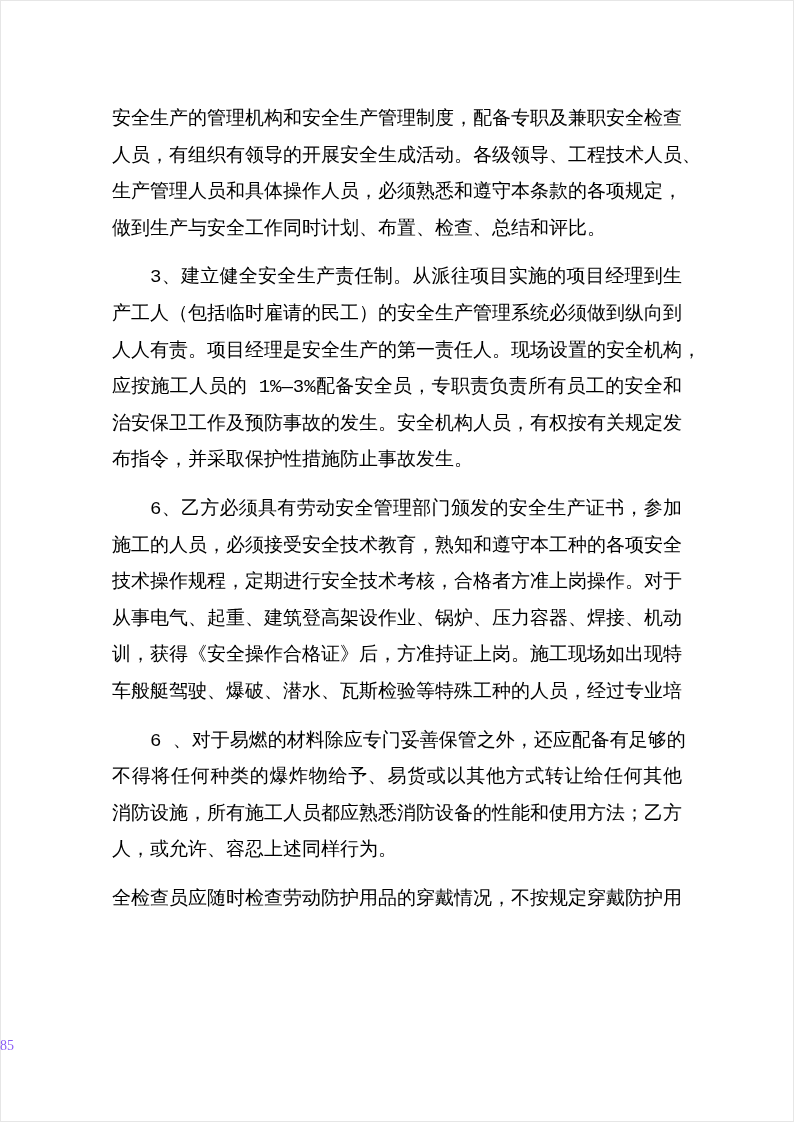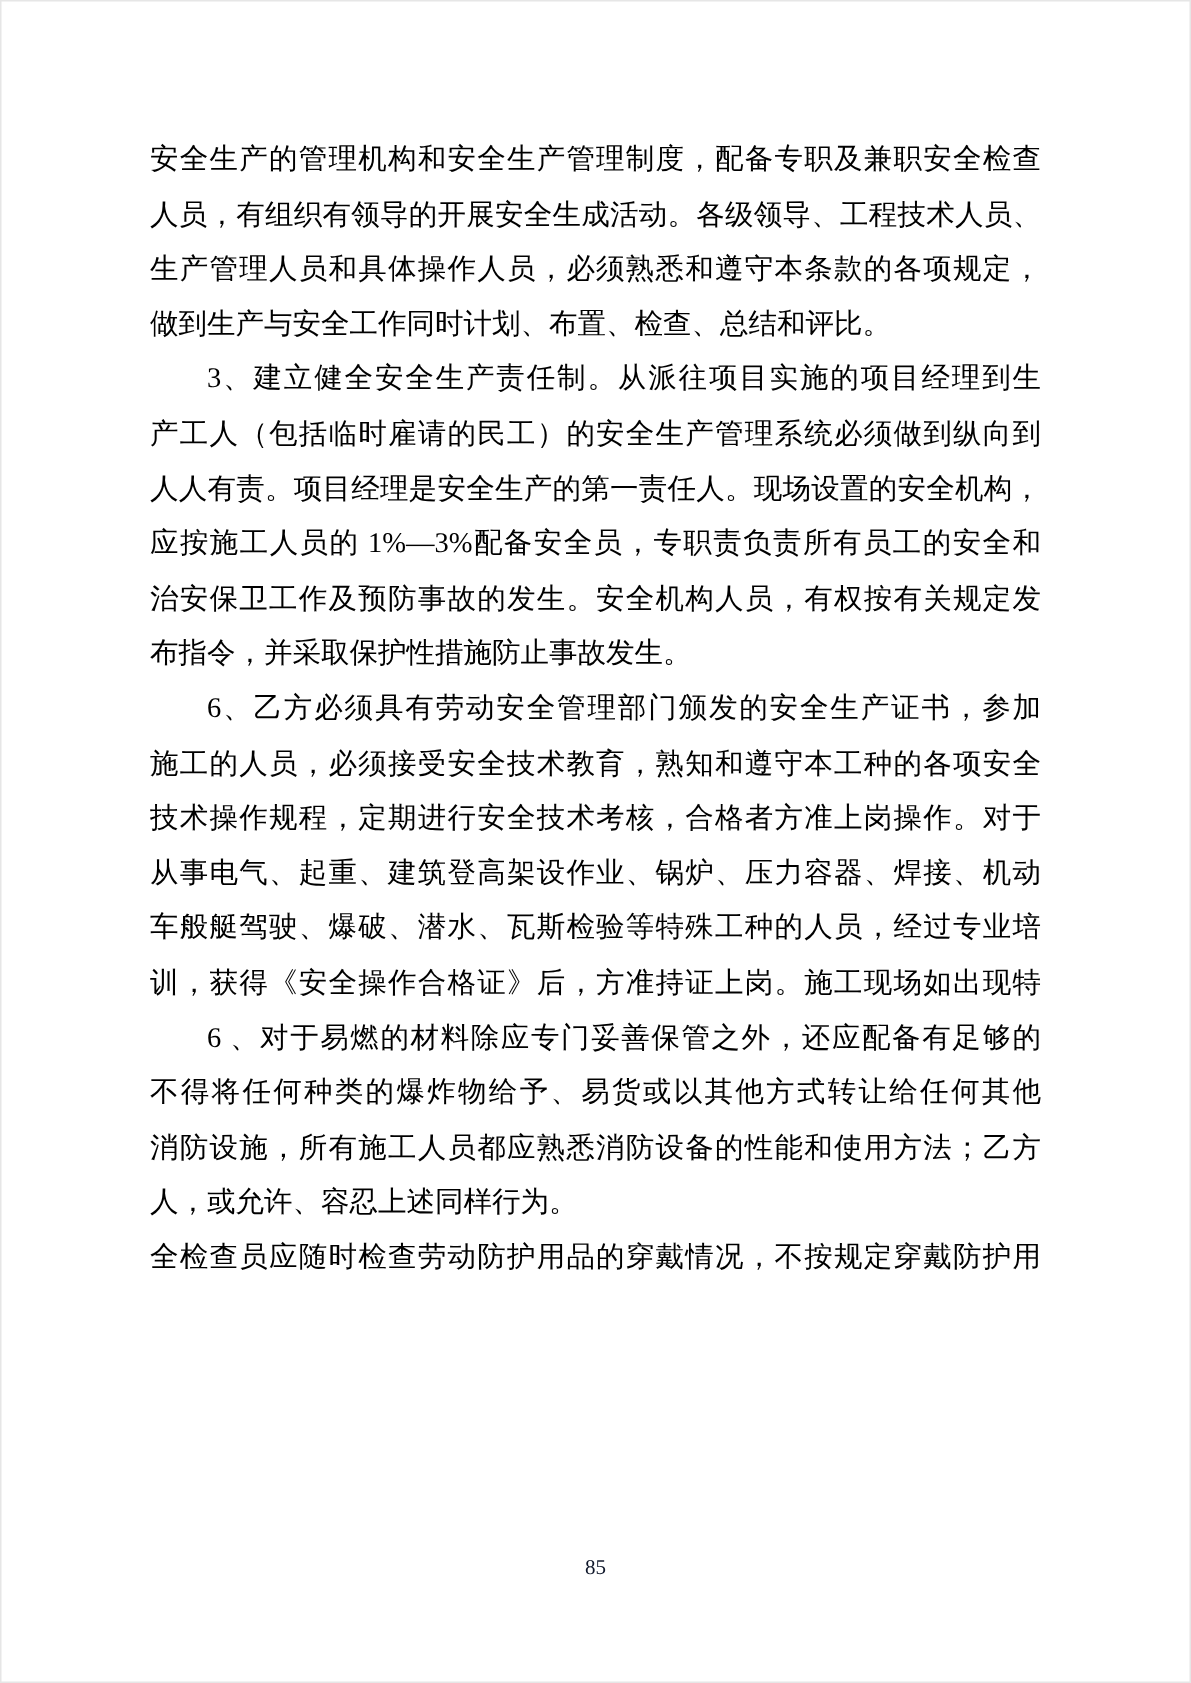--- a/index.html
+++ b/index.html
@@ -18,22 +18,23 @@
     color: #000000;
   }
   .content {
     position: absolute;
     left: 100px;
     top: 89px;
     width: 594px;
     font-size: 19px;
   }
   .para {
-    margin: 0;
+    margin: 12px;
     padding: 0;
+    font-family: Liberation Mono, monospace;
   }
   .line {
     height: 36.6px;
     line-height: 36.6px;
     white-space: nowrap;
     text-align: justify;
     text-align-last: justify;
     text-justify: inter-ideograph;
     text-justify: inter-character;
   }
@@ -41,24 +42,23 @@
     text-indent: 38px;
   }
   .line.last {
     text-align-last: left;
   }
   .footer {
     position: absolute;
     top: 1036px;
     left: 0;
     width: 100%;
-    text-align: center;
     font-size: 14px;
     line-height: 20px;
-    color: #0f172a;
+    color: #8b5cf6;
   }
 </style>
 </head>
 <body>
 
 <div class="page">
   <div class="content">
 
     <div class="para">
       <div class="line">安全生产的管理机构和安全生产管理制度，配备专职及兼职安全检查</div>
@@ -75,22 +75,22 @@
       <div class="line">治安保卫工作及预防事故的发生。安全机构人员，有权按有关规定发</div>
       <div class="line last">布指令，并采取保护性措施防止事故发生。</div>
     </div>
 
 
     <div class="para">
       <div class="line indent">6、乙方必须具有劳动安全管理部门颁发的安全生产证书，参加</div>
       <div class="line">施工的人员，必须接受安全技术教育，熟知和遵守本工种的各项安全</div>
       <div class="line">技术操作规程，定期进行安全技术考核，合格者方准上岗操作。对于</div>
       <div class="line">从事电气、起重、建筑登高架设作业、锅炉、压力容器、焊接、机动</div>
+      <div class="line">训，获得《安全操作合格证》后，方准持证上岗。施工现场如出现特</div>
       <div class="line">车般艇驾驶、爆破、潜水、瓦斯检验等特殊工种的人员，经过专业培</div>
-      <div class="line">训，获得《安全操作合格证》后，方准持证上岗。施工现场如出现特</div>
     </div>
 
     <div class="para">
       <div class="line indent">6 、对于易燃的材料除应专门妥善保管之外，还应配备有足够的</div>
       <div class="line">不得将任何种类的爆炸物给予、易货或以其他方式转让给任何其他</div>
       <div class="line">消防设施，所有施工人员都应熟悉消防设备的性能和使用方法；乙方</div>
       <div class="line last">人，或允许、容忍上述同样行为。</div>
     </div>
 
     <div class="para">

